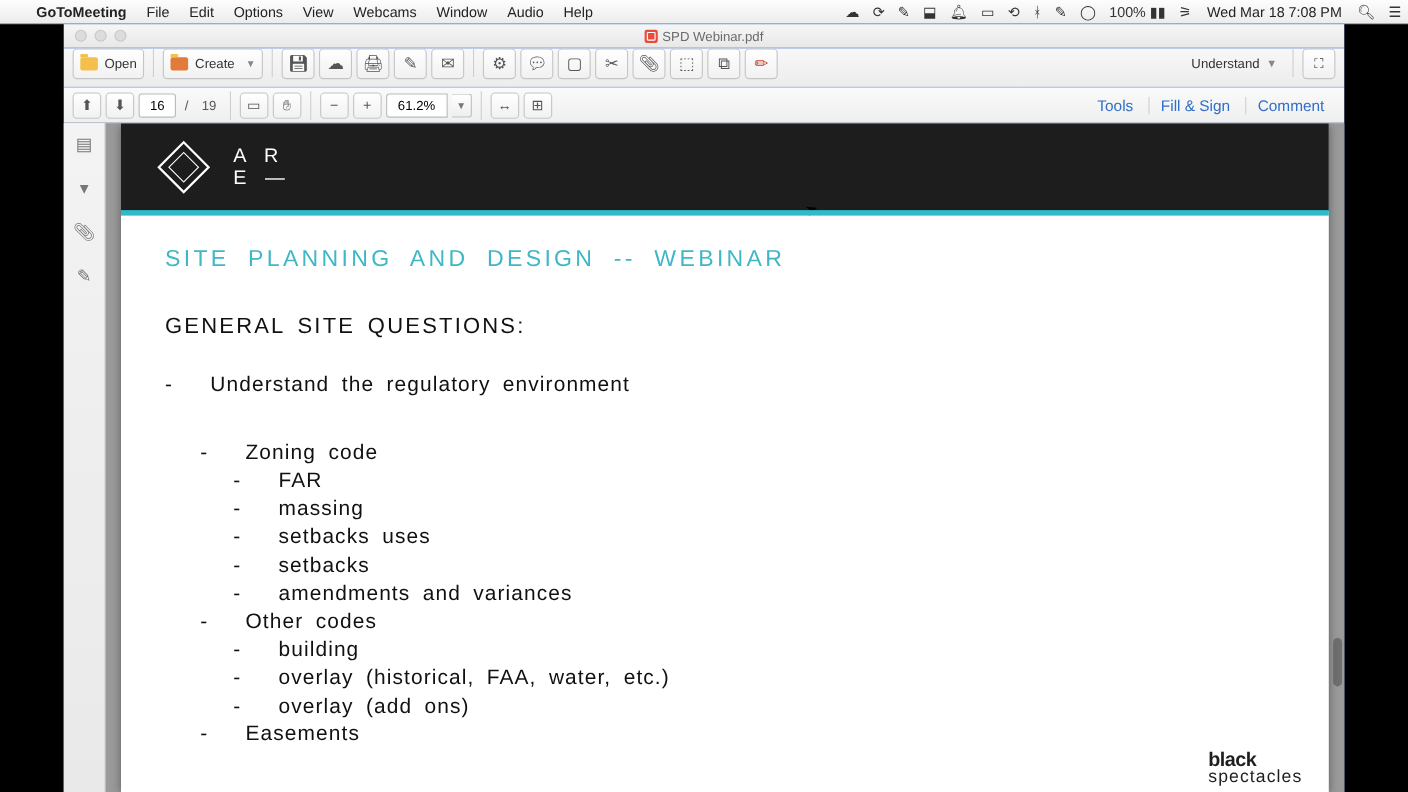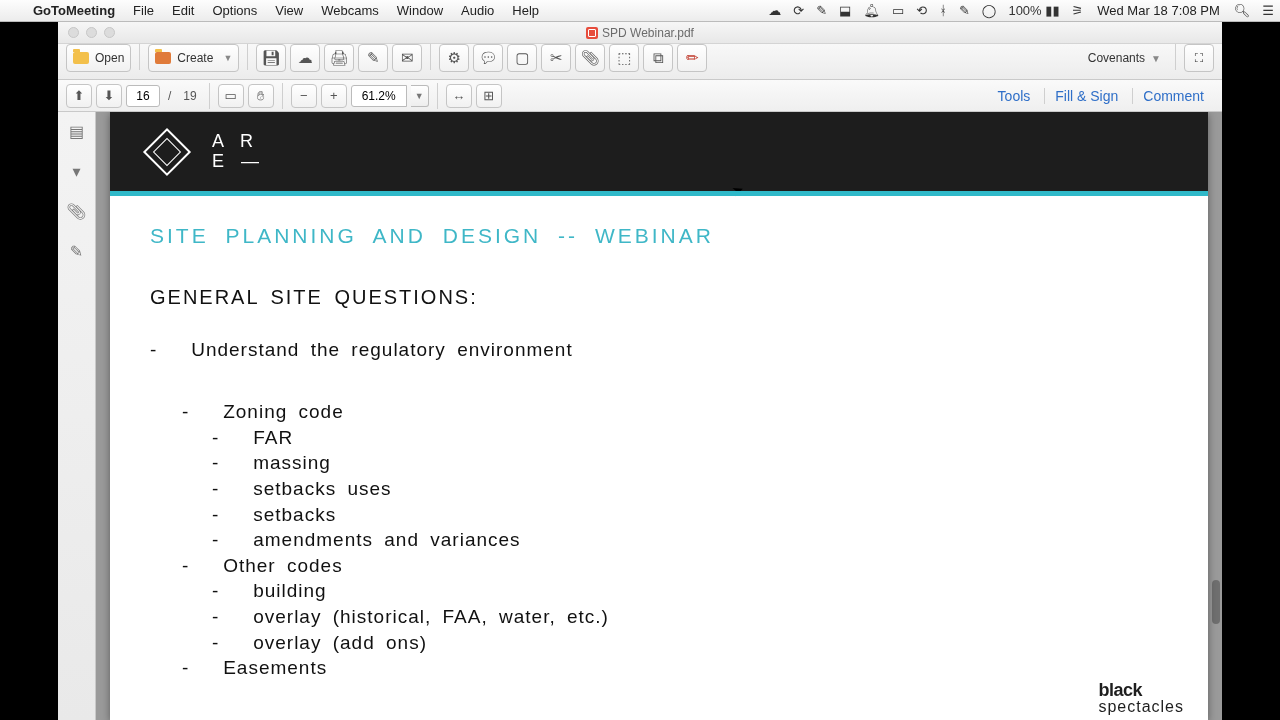--- a/index.html
+++ b/index.html
@@ -140,21 +140,21 @@
     <div class="tbtn icon">⚙︎</div>
     <div class="tbtn icon">💬︎</div>
     <div class="tbtn icon">▢</div>
     <div class="tbtn icon">✂︎</div>
     <div class="tbtn icon">📎︎</div>
     <div class="tbtn icon">⬚</div>
     <div class="tbtn icon">⧉</div>
     <div class="tbtn icon" style="color:#c0392b">✏︎</div>
     <div class="spacer"></div>
     <div class="tbtn customize">
-        <span>Covenants</span>
+        <span>Understand</span>
         <span class="caret">▼</span>
       </div>
     <div class="tsep"></div>
     <div class="tbtn full">⛶</div>
   </div>
 
   <div class="navbar">
     <div class="nbtn">⬆︎</div>
     <div class="nbtn">⬇︎</div>
     <input class="pagefield" value="16" style="">

